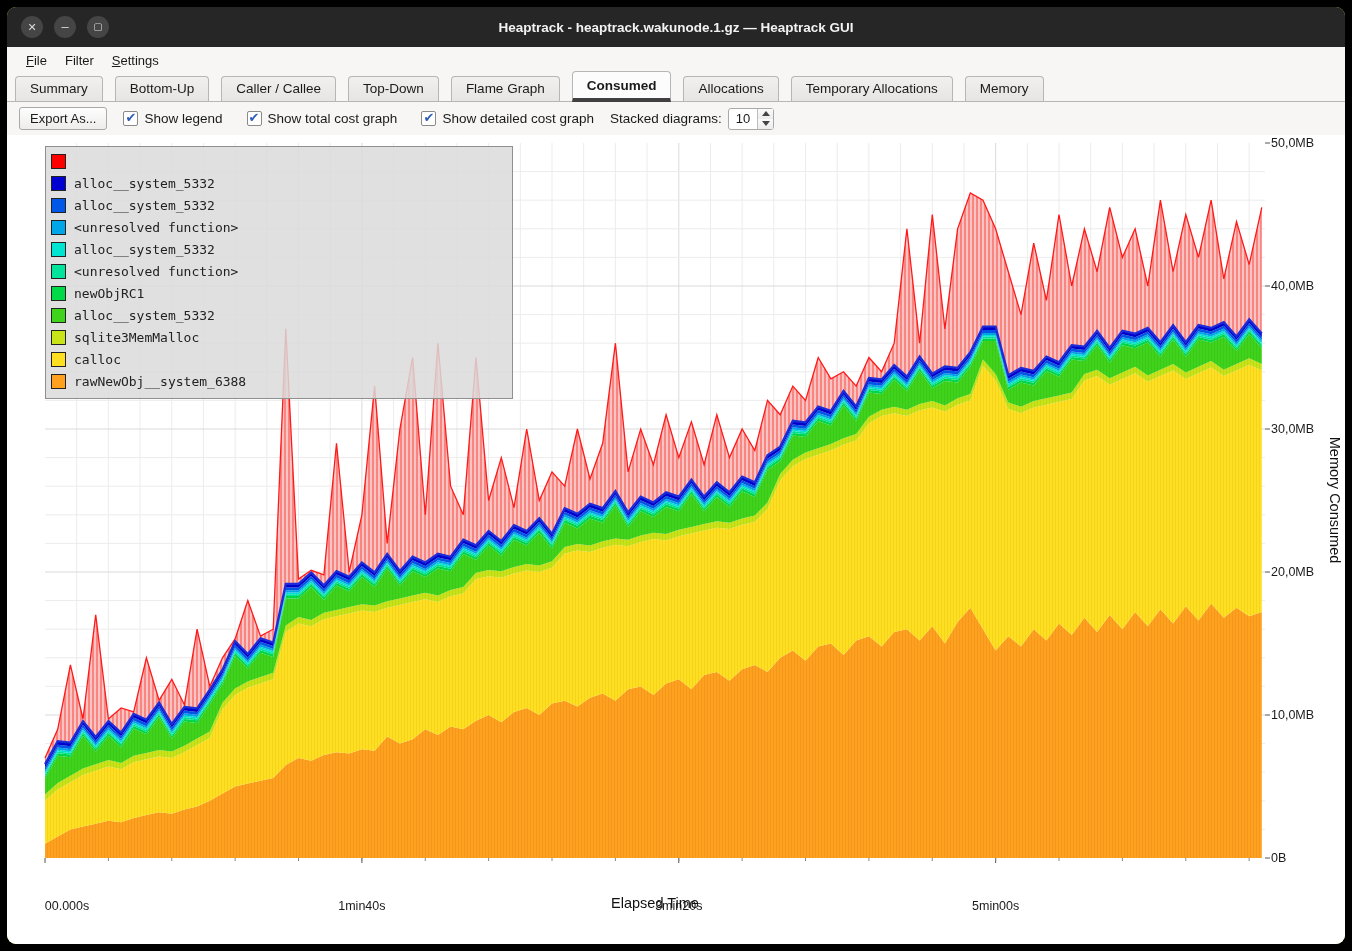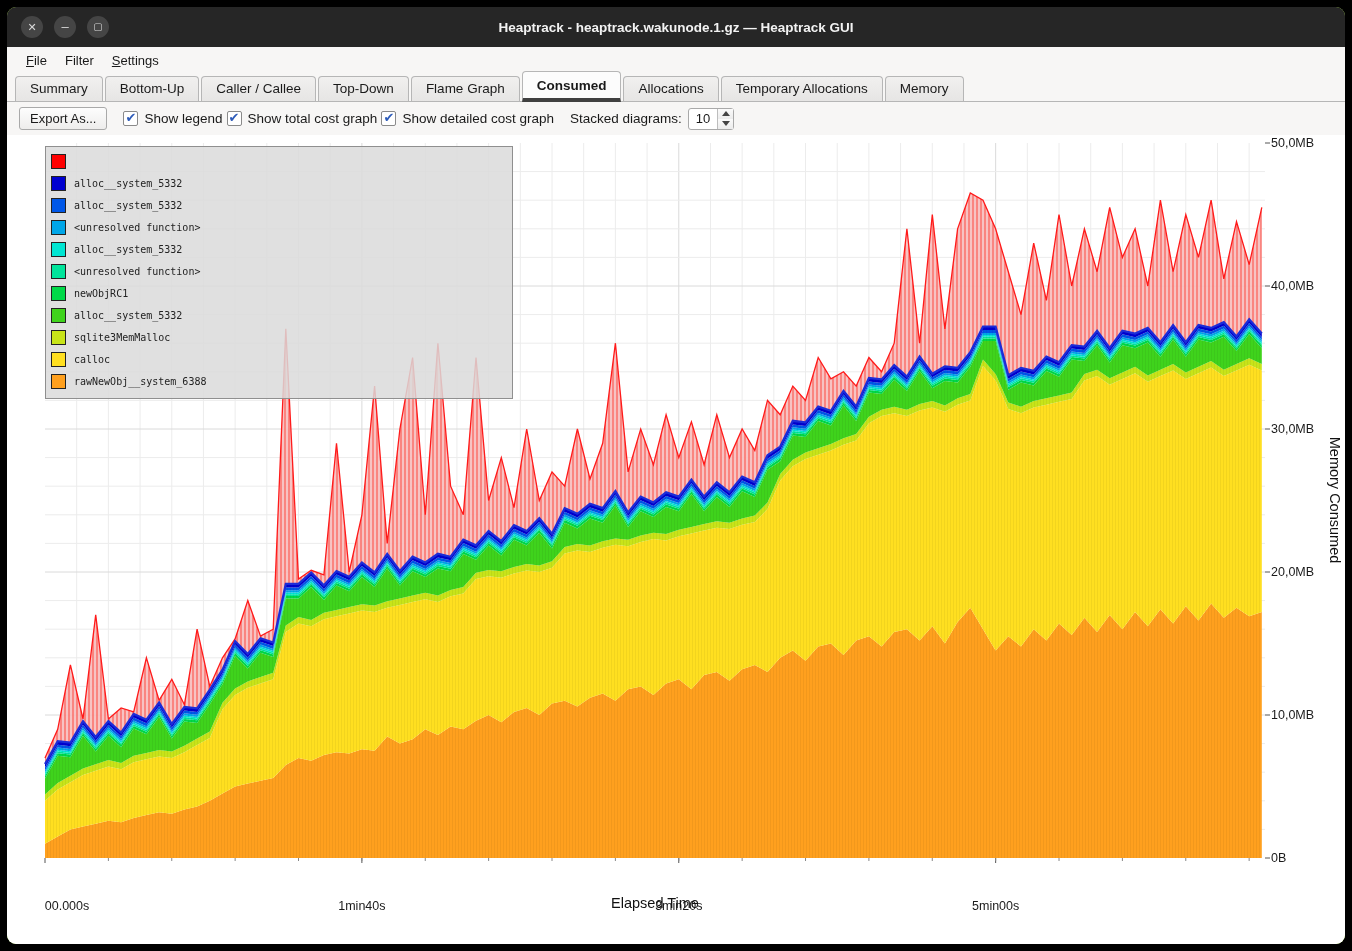--- a/index.html
+++ b/index.html
@@ -30,21 +30,21 @@
   .menu-item { padding:3px 9px; border-radius:3px; }
   .menu-item:first-child::first-letter,
   .menu-item:last-child::first-letter { text-decoration:underline; }
 
   
   .tabbar { height:29px; display:flex; align-items:flex-end; padding-left:8px;
             background:#f7f6f5; border-bottom:1px solid #b6b6b6; flex:0 0 auto; }
   .tab { font-size:13.5px; color:#1a1a1a; padding:4px 14px 5px 14px;
          background:linear-gradient(#f1f0ef,#e6e5e4);
          border:1px solid #b6b6b6; border-bottom:none;
-         border-radius:4px 4px 0 0; margin-right:2px; position:relative; }
+         border-radius:4px 4px 0 0; margin-right:12px; position:relative; }
   .tab.active { background:#fcfcfc; font-weight:bold; padding-top:6px;
                 margin-bottom:-1px; border-bottom:4px solid #404040; z-index:2; }
 
   
   .toolbar { height:33px; display:flex; align-items:center; gap:16px;
              padding:0 12px; background:#f7f6f5; flex:0 0 auto; font-size:13.5px;
              color:#1a1a1a; }
   .btn { background:linear-gradient(#fdfdfd,#eeedec); border:1px solid #a9a9a9;
          border-radius:3px; padding:3px 10px; font-size:13px; color:#1a1a1a; }
   .checkbox-item { display:flex; align-items:center; gap:6px; }
@@ -70,21 +70,21 @@
   #chart-svg { position:absolute; left:0; top:0; }
 
   .legend-box { position:absolute; left:38px; top:11px; width:468px;
                 background:rgba(219,219,219,0.85); border:1px solid #8f8f8f;
                 padding:4px 5px 6px 5px; z-index:5;
                 font-family:"DejaVu Sans Mono","Liberation Mono",monospace; }
   .legend-title-row { display:flex; align-items:center; height:21px; }
   .legend-title { flex:1; text-align:center; font-size:12.5px; color:#222; }
   .legend-row { display:flex; align-items:center; height:22px; gap:8px; }
   .swatch { width:15px; height:15px; border:1px solid #222; flex:0 0 auto; }
-  .legend-label { font-size:10px; color:#222; }
+  .legend-label { font-size:13px; color:#222; }
 
   .axis-ylabel { position:absolute; font-size:12.5px; color:#1a1a1a; left:1264px;
                  white-space:nowrap; }
   .axis-xlabel { position:absolute; font-size:12.5px; color:#1a1a1a; top:764px;
                  white-space:nowrap; transform:translateX(-50%); }
   .xaxis-title { position:absolute; top:760px; left:648px; transform:translateX(-50%);
                  font-size:14.5px; color:#111; }
   .yaxis-title { position:absolute; right:2px; top:365px; transform:translateY(-50%);
                  writing-mode:vertical-rl; font-size:14.5px; color:#111; }
 </style>
@@ -116,21 +116,21 @@
         <div class="tab">Top-Down</div>
         <div class="tab">Flame Graph</div>
         <div class="tab active">Consumed</div>
         <div class="tab">Allocations</div>
         <div class="tab">Temporary Allocations</div>
         <div class="tab">Memory</div>
       </div>
 
     <div class="toolbar">
       <button class="btn">Export As...</button>
-      <span id="checkbox-group" style="display:flex;gap:4px;">
+      <span id="checkbox-group" style="display:flex;gap:24px;">
           <label class="checkbox-item">
             <span class="checkbox checked"></span>
             <span>Show legend</span>
           </label>
           <label class="checkbox-item">
             <span class="checkbox checked"></span>
             <span>Show total cost graph</span>
           </label>
           <label class="checkbox-item">
             <span class="checkbox checked"></span>

